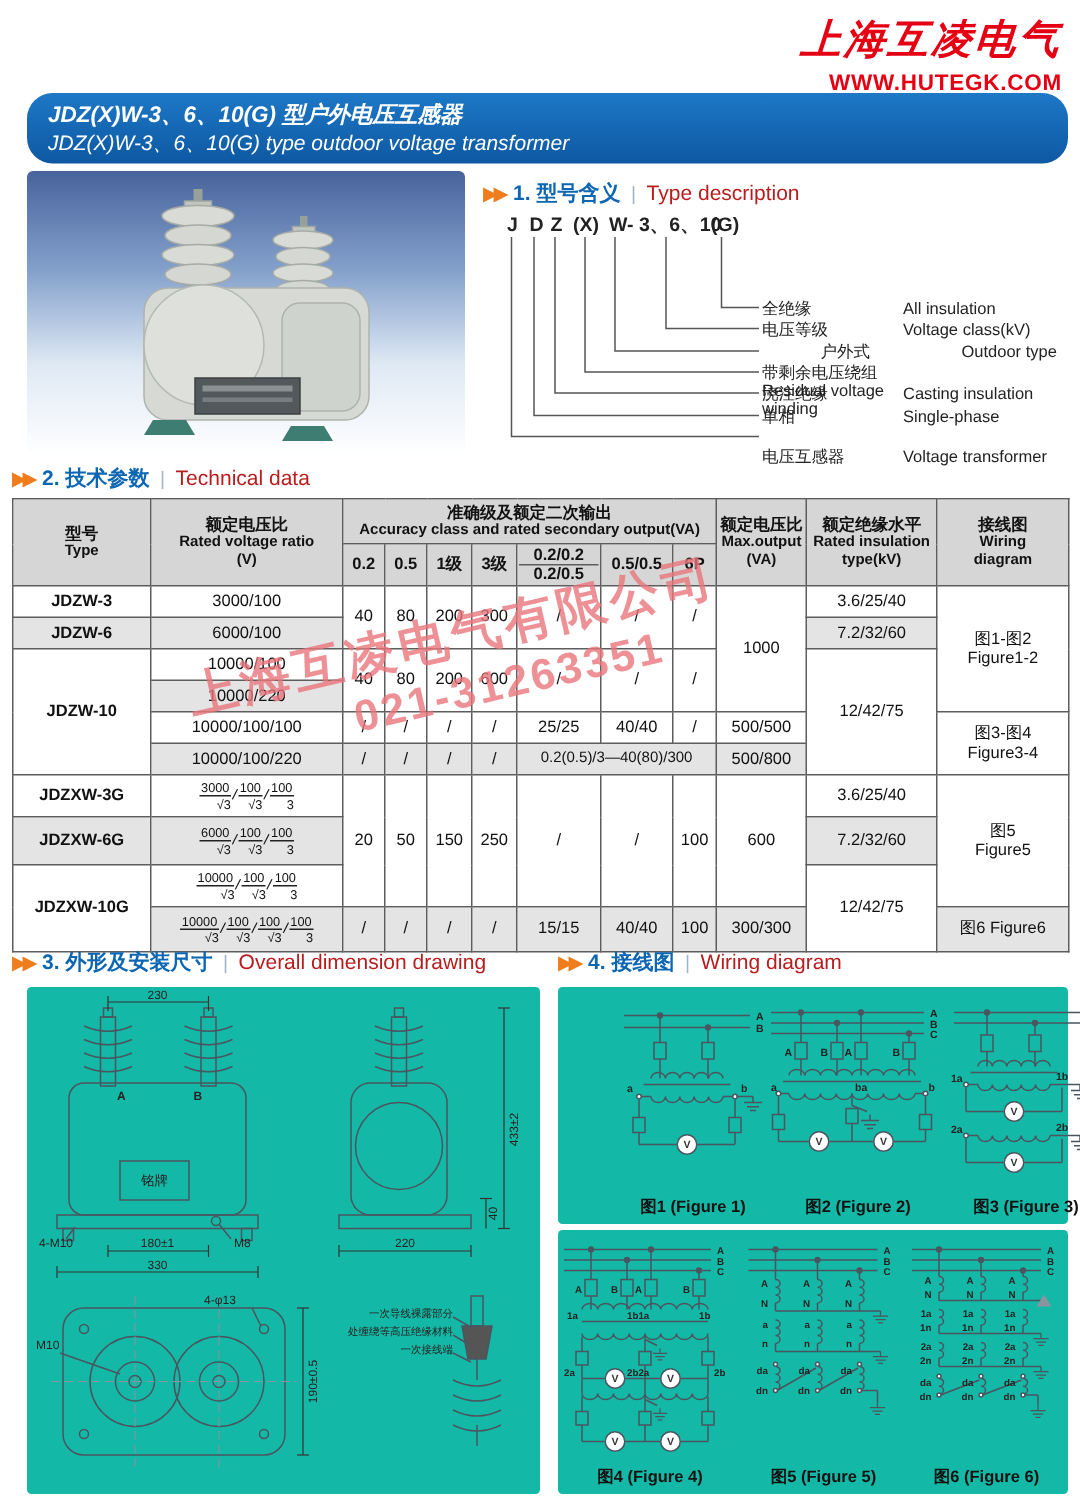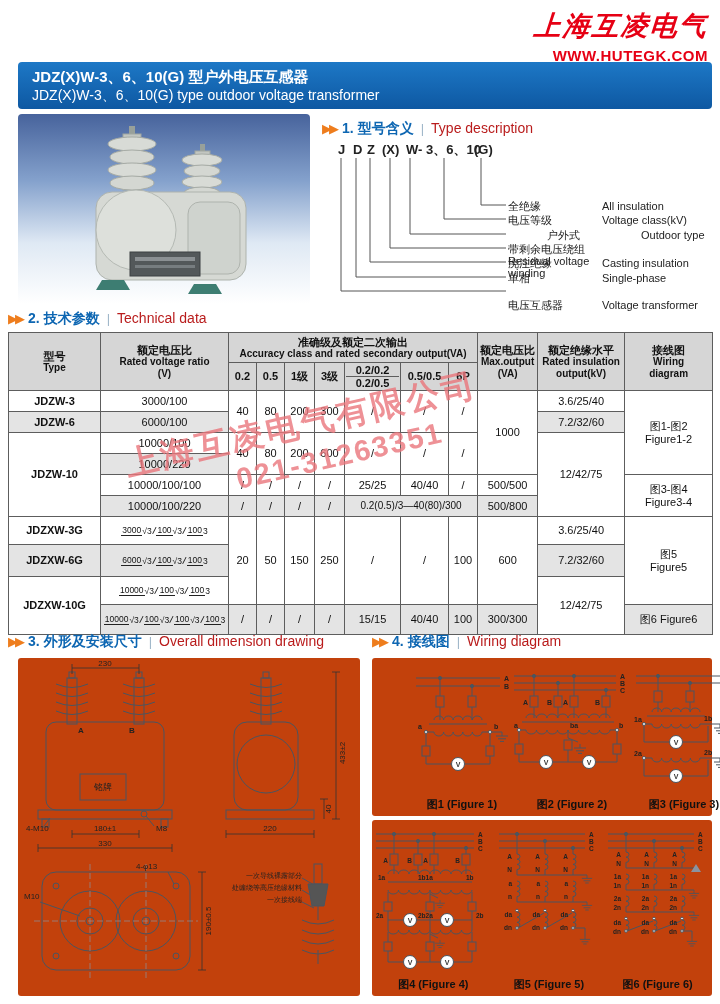--- a/index.html
+++ b/index.html
@@ -3,23 +3,23 @@
 <meta charset="utf-8">
 <style>
   html,body{margin:0;padding:0;background:#fff;}
   .page{position:relative;width:720px;height:1004px;background:#fff;overflow:hidden;
         font-family:"Liberation Sans","DejaVu Sans",sans-serif;color:#222;}
   
   .logo-block{position:absolute;top:8px;right:12px;text-align:right;color:#e60014;}
   .logo-main{font-size:27px;font-weight:bold;font-style:italic;letter-spacing:2px;transform:skewX(-4deg);}
   .logo-site{font-size:15px;font-weight:bold;margin-top:3px;letter-spacing:.5px;text-align:right;}
   
-  .titlebar{position:absolute;left:18px;top:62px;width:694px;height:47px;border-radius:4px;
+  .titlebar{position:absolute;left:18px;top:62px;width:694px;height:47px;border-radius:17px;
             background:linear-gradient(#1d78c6,#0e58a2);color:#fff;box-sizing:border-box;
-            padding:5px 0 0 14px;}
+            padding:5px 0 0 14px;font-style:italic;}
   .titlebar .t1{font-size:15px;font-weight:bold;line-height:19px;}
   .titlebar .t2{font-size:14px;line-height:18px;}
   
   .sec-head{position:absolute;display:flex;align-items:baseline;white-space:nowrap;}
   .arrows{color:#ee7d1d;font-size:13px;letter-spacing:-3px;margin-right:6px;font-weight:bold;}
   .sec-no{color:#0d66b2;font-weight:bold;font-size:14px;margin-right:4px;}
   .sec-zh{color:#0d66b2;font-weight:bold;font-size:14px;}
   .sec-sep{color:#9fb6c9;font-size:13px;margin:0 7px;}
   .sec-en{color:#b91c1c;font-size:14px;}
   
@@ -32,31 +32,31 @@
   table.tech{position:absolute;left:8px;top:332px;width:704px;border-collapse:collapse;table-layout:fixed;
              font-size:11px;text-align:center;color:#111;}
   .tech th,.tech td{border:1px solid #5d5d5d;padding:0 1px;line-height:1.12;overflow:hidden;}
   .tech thead th{background:#d6d6d6;font-weight:bold;font-size:11px;}
   .tech thead .en{font-size:10px;}
   .tech td{height:20px;background:#fff;}
   .tech td.sh{background:#e4e4e4;}
   .tech .model{font-weight:bold;margin-left:24px;}
   .stk{border-bottom:1px solid #5d5d5d;}
   .fr{font-size:9px;}
-  .frac{display:inline-flex;flex-direction:row;align-items:flex-start;line-height:1;font-size:8.5px;vertical-align:middle;}
+  .frac{display:inline-flex;flex-direction:column;align-items:flex-end;line-height:1;font-size:8.5px;vertical-align:middle;}
   .frac .fn{border-bottom:1px solid #222;padding:0 1px 1px;}
   .frac .fd{padding-top:1px;}
   .fsep{font-size:10px;margin:0 1px;display:inline-block;transform:rotate(12deg);}
   
   .wm{position:absolute;left:125px;top:402px;transform:rotate(-13deg);color:#ea767c;opacity:.8;
       font-weight:bold;pointer-events:none;z-index:5;}
   .wm1{font-size:33px;letter-spacing:3px;}
   .wm2{font-size:29px;margin-left:105px;letter-spacing:2px;}
   
-  .panel{position:absolute;background:#c2410c;border-radius:3px;}
+  .panel{position:absolute;background:#14b8a6;border-radius:3px;}
   #p-dim{left:18px;top:658px;width:342px;height:338px;}
   #p-figs-top{left:372px;top:658px;width:340px;height:158px;display:flex;justify-content:space-around;align-items:flex-end;padding-bottom:4px;box-sizing:border-box;padding-left:40px;}
   #p-figs-bot{left:372px;top:820px;width:340px;height:176px;display:flex;justify-content:space-around;align-items:flex-end;padding-bottom:4px;box-sizing:border-box;}
   .fig{text-align:center;}
   .figcap{font-size:11px;font-weight:bold;color:#111;margin-top:1px;}
   svg text{font-family:"Liberation Sans","DejaVu Sans",sans-serif;}
 </style>
 </head>
 <body>
 
@@ -218,21 +218,21 @@
             <div class="en">Accuracy class and rated secondary output(VA)</div>
           </th>
         <th rowspan="2">
             <div>额定电压比</div>
             <div class="en">Max.output</div>
             <div class="en">(VA)</div>
           </th>
         <th rowspan="2">
             <div>额定绝缘水平</div>
             <div class="en">Rated insulation</div>
-            <div class="en">output(kV)</div>
+            <div class="en">type(kV)</div>
           </th>
         <th rowspan="2">
             <div>接线图</div>
             <div class="en">Wiring</div>
             <div class="en">diagram</div>
           </th>
       </tr>
       <tr style="height:28px">
         <th>0.2</th>
         <th>0.5</th>

